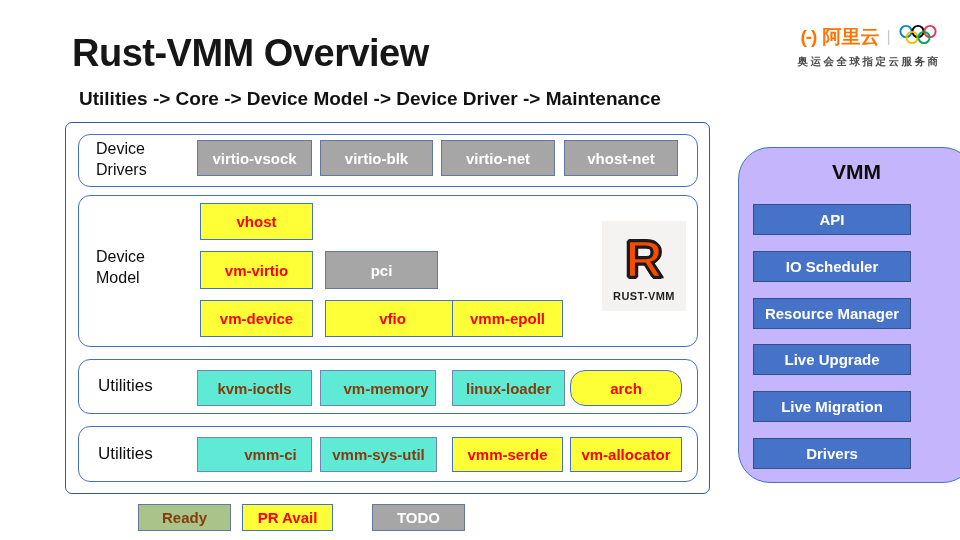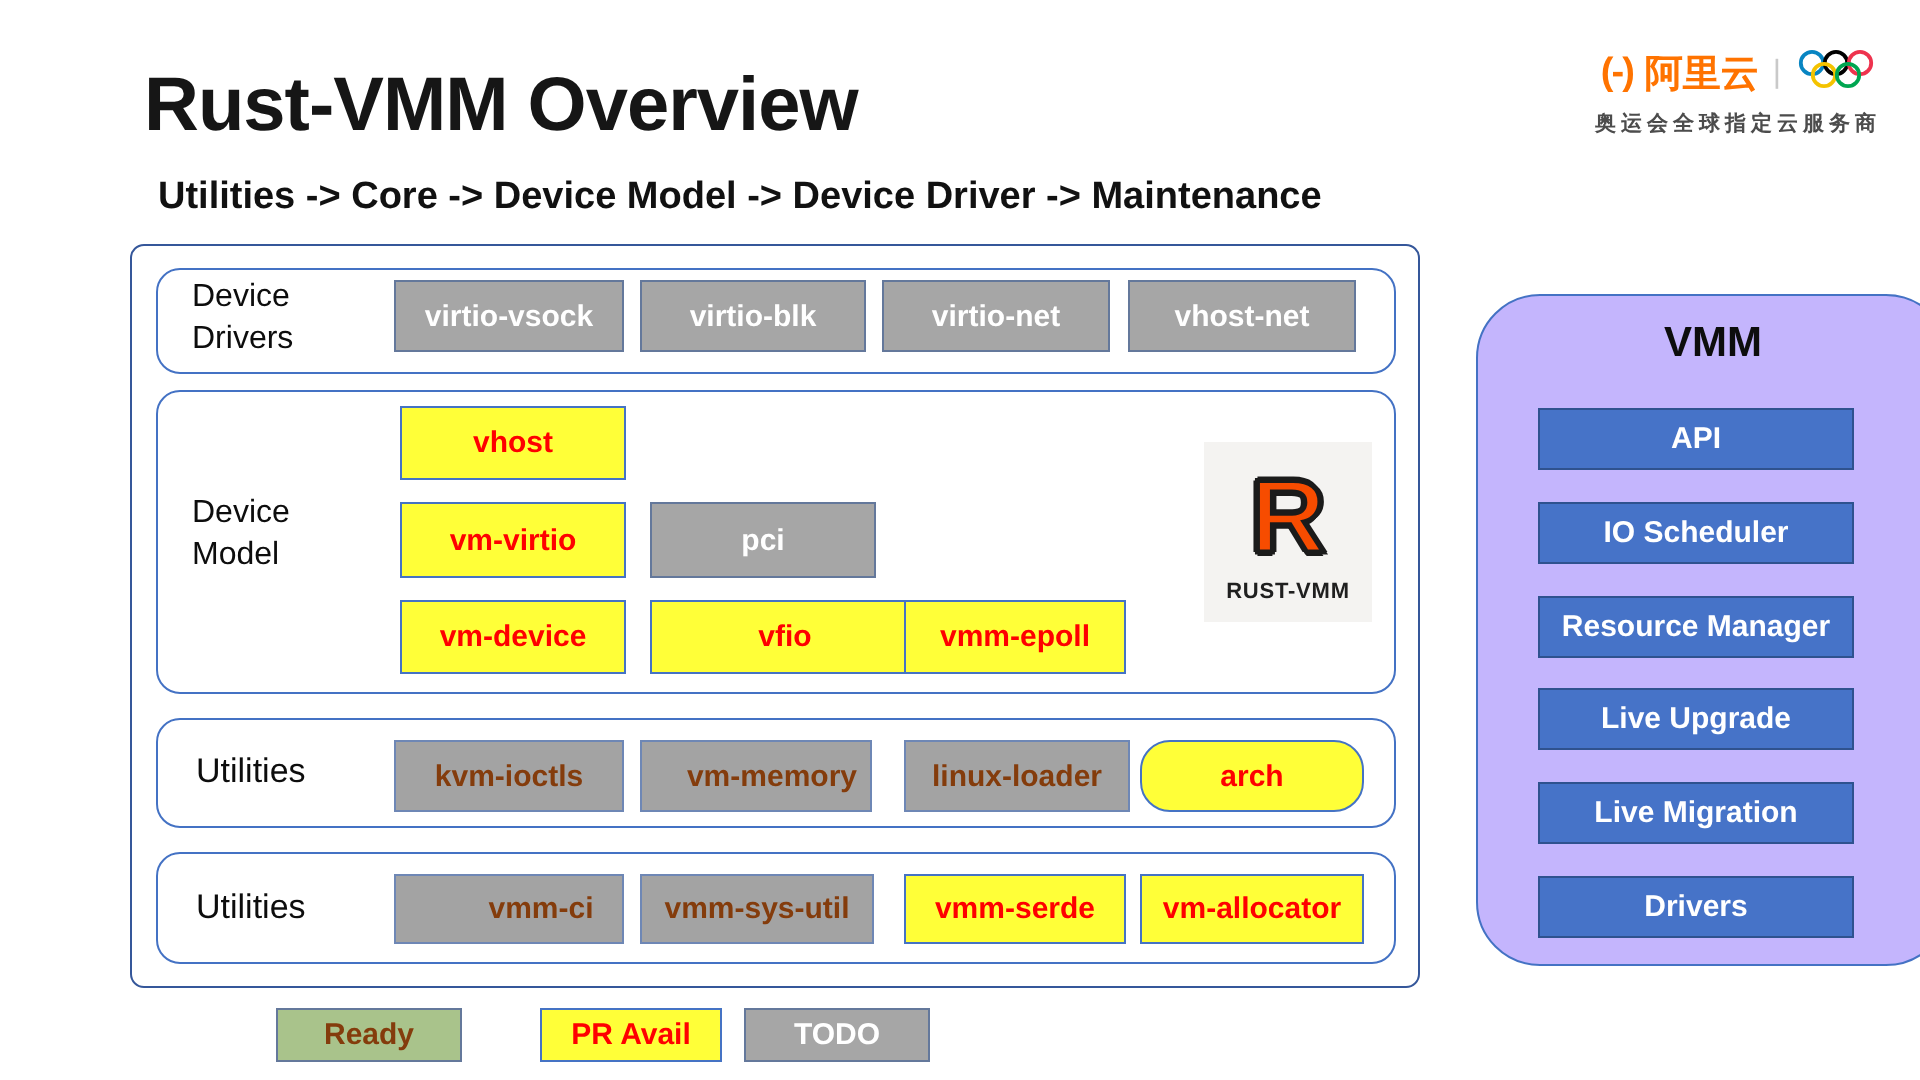--- a/index.html
+++ b/index.html
@@ -26,44 +26,44 @@
   .row2{left:78px;top:195px;width:618px;height:150px;}
   .row3{left:78px;top:359px;width:618px;height:53px;}
   .row4{left:78px;top:426px;width:618px;height:54px;}
   .row-label{position:absolute;font-size:16px;color:#0d0d0d;line-height:21px;}
 
   
   .box{position:absolute;display:flex;align-items:center;justify-content:center;
        font-size:15px;font-weight:700;box-sizing:border-box;}
   .box.todo{background:#A6A6A6;border:1.5px solid #64789B;color:#fff;}
   .box.pr{background:#FFFF38;border:1.5px solid #4573C4;color:#FE0000;}
-  .box.ready{background:#a3a3a3;border:1.5px solid #6E87B5;color:#843C0C;}
+  .box.ready{background:#5eead4;border:1.5px solid #6E87B5;color:#843C0C;}
 
   
   .rust-card{position:absolute;left:602px;top:221px;width:84px;height:90px;background:#F4F3F1;
              display:flex;flex-direction:column;align-items:center;justify-content:center;}
   .rust-letter{font-size:52px;font-weight:800;color:#F74C00;line-height:56px;
                -webkit-text-stroke:2.5px #1b1b1b;
                text-shadow:2px 0 0 #1b1b1b,-2px 0 0 #1b1b1b,0 2px 0 #1b1b1b,0 -2px 0 #1b1b1b;}
   .rust-caption{font-size:11px;font-weight:700;color:#1f1f1f;letter-spacing:0.4px;margin-top:3px;}
 
   
   .vmm-panel{position:absolute;left:738px;top:147px;width:187px;height:334px;
              border:1.5px solid #4472C4;border-radius:32px;background:#c4b5fd;padding-left:48px;}
   .vmm-title{position:absolute;left:0;top:12px;width:100%;text-align:center;
              font-size:21px;font-weight:700;color:#0d0d0d;}
   .vmm-btn{position:absolute;left:14px;width:158px;height:31px;background:#4673C8;
            border:1px solid #2F528F;box-sizing:border-box;display:flex;align-items:center;justify-content:center;
-           color:#fff;font-size:15px;font-weight:700;margin-left:16px;}
+           color:#fff;font-size:15px;font-weight:700;}
 
   
   .legend-item{position:absolute;height:27px;display:flex;align-items:center;justify-content:center;
                font-size:15px;font-weight:700;box-sizing:border-box;}
   .legend-ready{left:138px;top:504px;width:93px;background:#A9C38B;border:1.5px solid #64789B;color:#843C0C;}
-  .legend-pr{left:270px;top:504px;width:91px;background:#FFFF38;border:1.5px solid #4573C4;color:#FE0000;}
+  .legend-pr{left:242px;top:504px;width:91px;background:#FFFF38;border:1.5px solid #4573C4;color:#FE0000;}
   .legend-todo{left:372px;top:504px;width:93px;background:#A6A6A6;border:1.5px solid #64789B;color:#fff;}
 </style>
 </head>
 <body>
 
 <div class="slide">
 
   <div class="title">Rust-VMM Overview</div>
   <div class="subtitle">Utilities -&gt; Core -&gt; Device Model -&gt; Device Driver -&gt; Maintenance</div>
 

